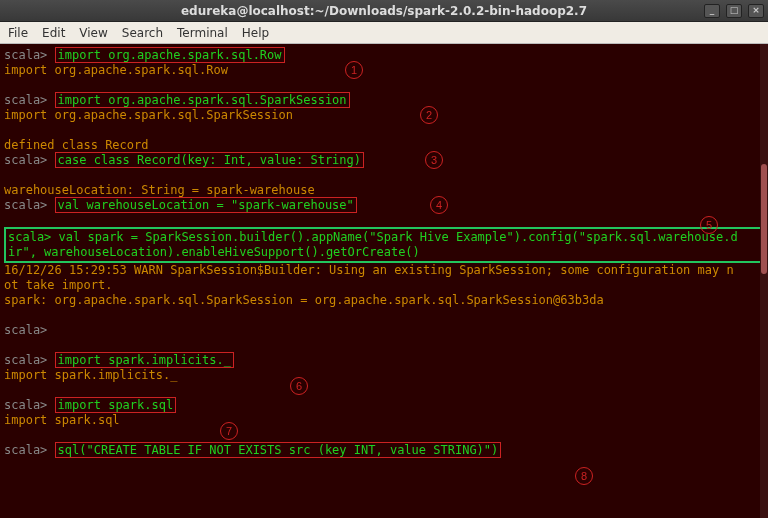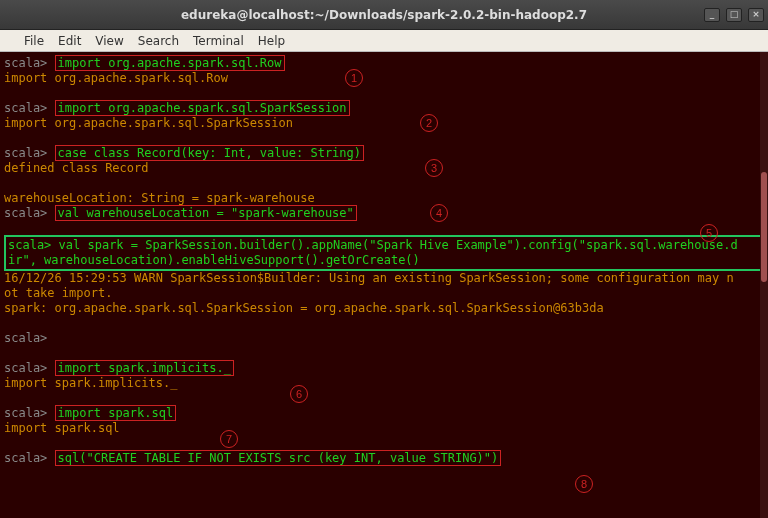--- a/index.html
+++ b/index.html
@@ -10,21 +10,21 @@
     height: 518px;
     overflow: hidden;
     display: flex;
     flex-direction: column;
   }
   .titlebar {
     background: linear-gradient(to bottom, #4a4a4a, #383838);
     color: #ddd;
     font-weight: bold;
     font-size: 12px;
-    height: 30px;
+    height: 22px;
     display: flex;
     align-items: center;
     justify-content: center;
     position: relative;
     border-bottom: 1px solid #222;
   }
   .titlebar-controls {
     position: absolute;
     right: 4px;
     display: flex;
@@ -36,21 +36,21 @@
     border: 1px solid #222;
     border-radius: 2px;
     display:flex;align-items:center;justify-content:center;
     color:#ccc;font-size:9px;line-height:1;
   }
   .menubar {
     background: #f0ece4;
     height: 22px;
     display: flex;
     align-items: center;
-    padding: 0 24px;
+    padding: 0 8px;
     gap: 14px;
     border-bottom: 1px solid #bbb;
     font-size: 12px;
     color: #333;
   }
   .menu-item { cursor: default; }
   .term {
     flex: 1;
     background: #2a0000;
     color: #bfbfbf;
@@ -121,22 +121,22 @@
 <div class="term">
 
   <div class="line"><span class="prompt">scala&gt; </span><span class="cmd box-cmd">import org.apache.spark.sql.Row</span></div>
   <div class="line resp">import org.apache.spark.sql.Row</div>
   <div class="line">&nbsp;</div>
 
   <div class="line"><span class="prompt">scala&gt; </span><span class="cmd box-cmd">import org.apache.spark.sql.SparkSession</span></div>
   <div class="line resp">import org.apache.spark.sql.SparkSession</div>
   <div class="line">&nbsp;</div>
 
+  <div class="line resp">defined class Record</div>
   <div class="line"><span class="prompt">scala&gt; </span><span class="cmd box-cmd">case class Record(key: Int, value: String)</span></div>
-  <div class="line resp">defined class Record</div>
   <div class="line">&nbsp;</div>
 
   <div class="line resp">warehouseLocation: String = spark-warehouse</div>
   <div class="line"><span class="prompt">scala&gt; </span><span class="cmd box-cmd">val warehouseLocation = "spark-warehouse"</span></div>
   <div class="line">&nbsp;</div>
 
   <div class="box-blk">
     <div class="line cmd">scala&gt; val spark = SparkSession.builder().appName("Spark Hive Example").config("spark.sql.warehouse.d</div>
     <div class="line cmd">ir", warehouseLocation).enableHiveSupport().getOrCreate()</div>
   </div>

